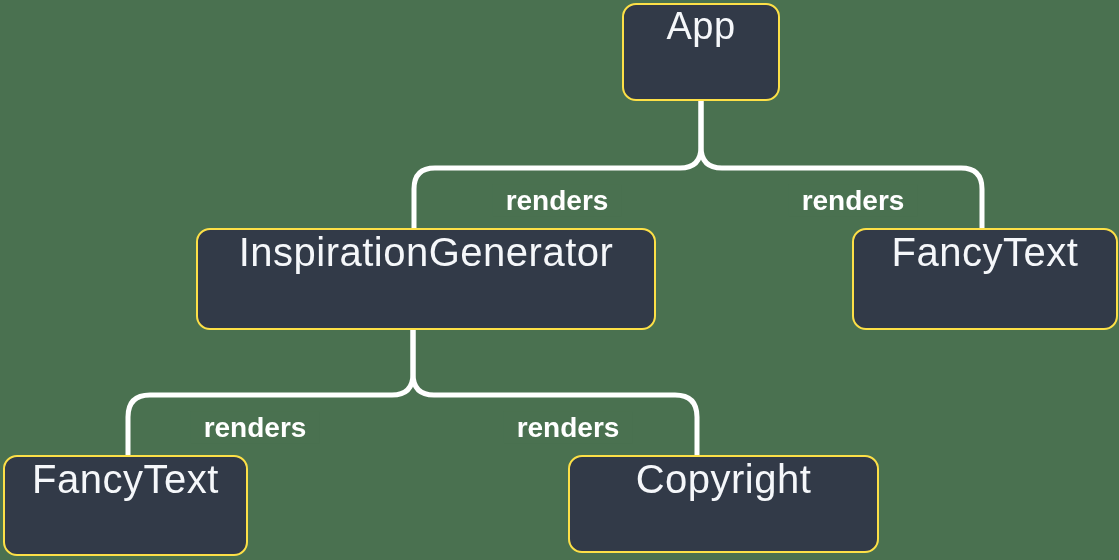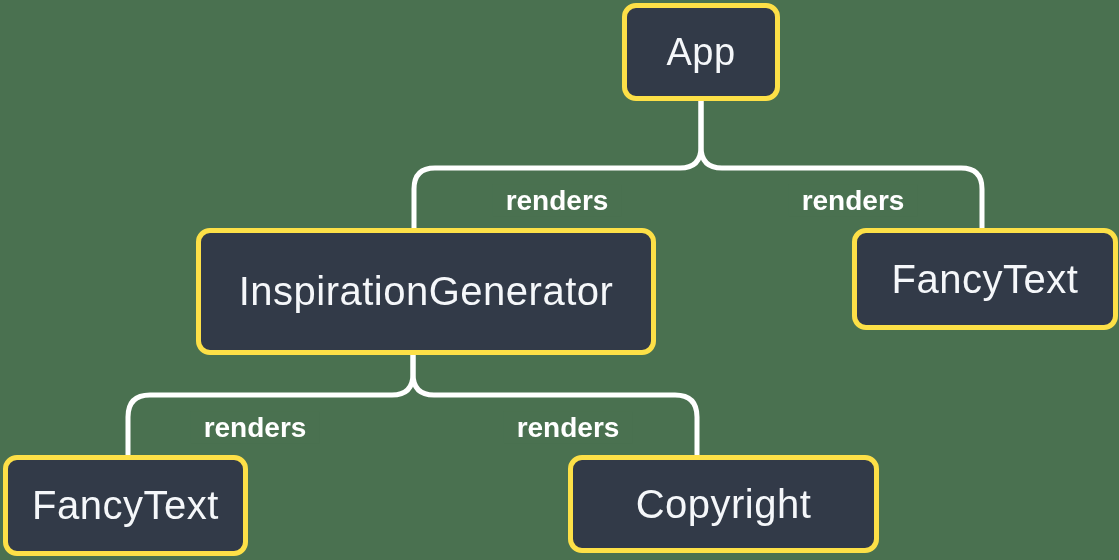--- a/index.html
+++ b/index.html
@@ -25,24 +25,24 @@
   #edges-svg path {
     fill: none;
     stroke: #FFFFFF;
     stroke-width: 5;
     stroke-linejoin: round;
   }
   .node {
     position: absolute;
     box-sizing: border-box;
     background: #323A48;
-    border: 5px solid #fde047;
+    border: 2px solid #fde047;
     border-radius: 14px;
     display: flex;
-    align-items: center;
+    align-items: flex-start;
     justify-content: center;
     color: #F5F7FA;
     letter-spacing: 0.5px;
     white-space: nowrap;
   }
   .edge-label {
     position: absolute;
     transform: translate(-50%, -50%);
     background: #4A7150;
     color: #FFFFFF;
@@ -64,21 +64,21 @@
       <path d="M413,329 L413,374 Q413,395 392,395 L150,395 Q128,395 128,417 L128,455"></path>
       <path d="M413,329 L413,374 Q413,395 434,395 L675,395 Q697,395 697,417 L697,455"></path>
     </svg>
 <span class="edge-label" style="left: 557px; top: 168px;">renders</span>
     <span class="edge-label" style="left: 853px; top: 168px;">renders</span>
     <span class="edge-label" style="left: 255px; top: 395px;">renders</span>
     <span class="edge-label" style="left: 568px; top: 395px;">renders</span>
     <div class="node" style="left: 622px; top: 3px; width: 158px; height: 98px; font-size: 38px;">
       <span>App</span>
     </div>
-    <div class="node" style="left: 196px; top: 228px; width: 460px; height: 127px; font-size: 40px;">
+    <div class="node" style="left: 196px; top: 228px; width: 460px; height: 102px; font-size: 40px;">
       <span>InspirationGenerator</span>
     </div>
     <div class="node" style="left: 852px; top: 228px; width: 266px; height: 102px; font-size: 40px;">
       <span>FancyText</span>
     </div>
     <div class="node" style="left: 3px; top: 455px; width: 245px; height: 101px; font-size: 40px;">
       <span>FancyText</span>
     </div>
     <div class="node" style="left: 568px; top: 455px; width: 311px; height: 98px; font-size: 40px;">
       <span>Copyright</span>

